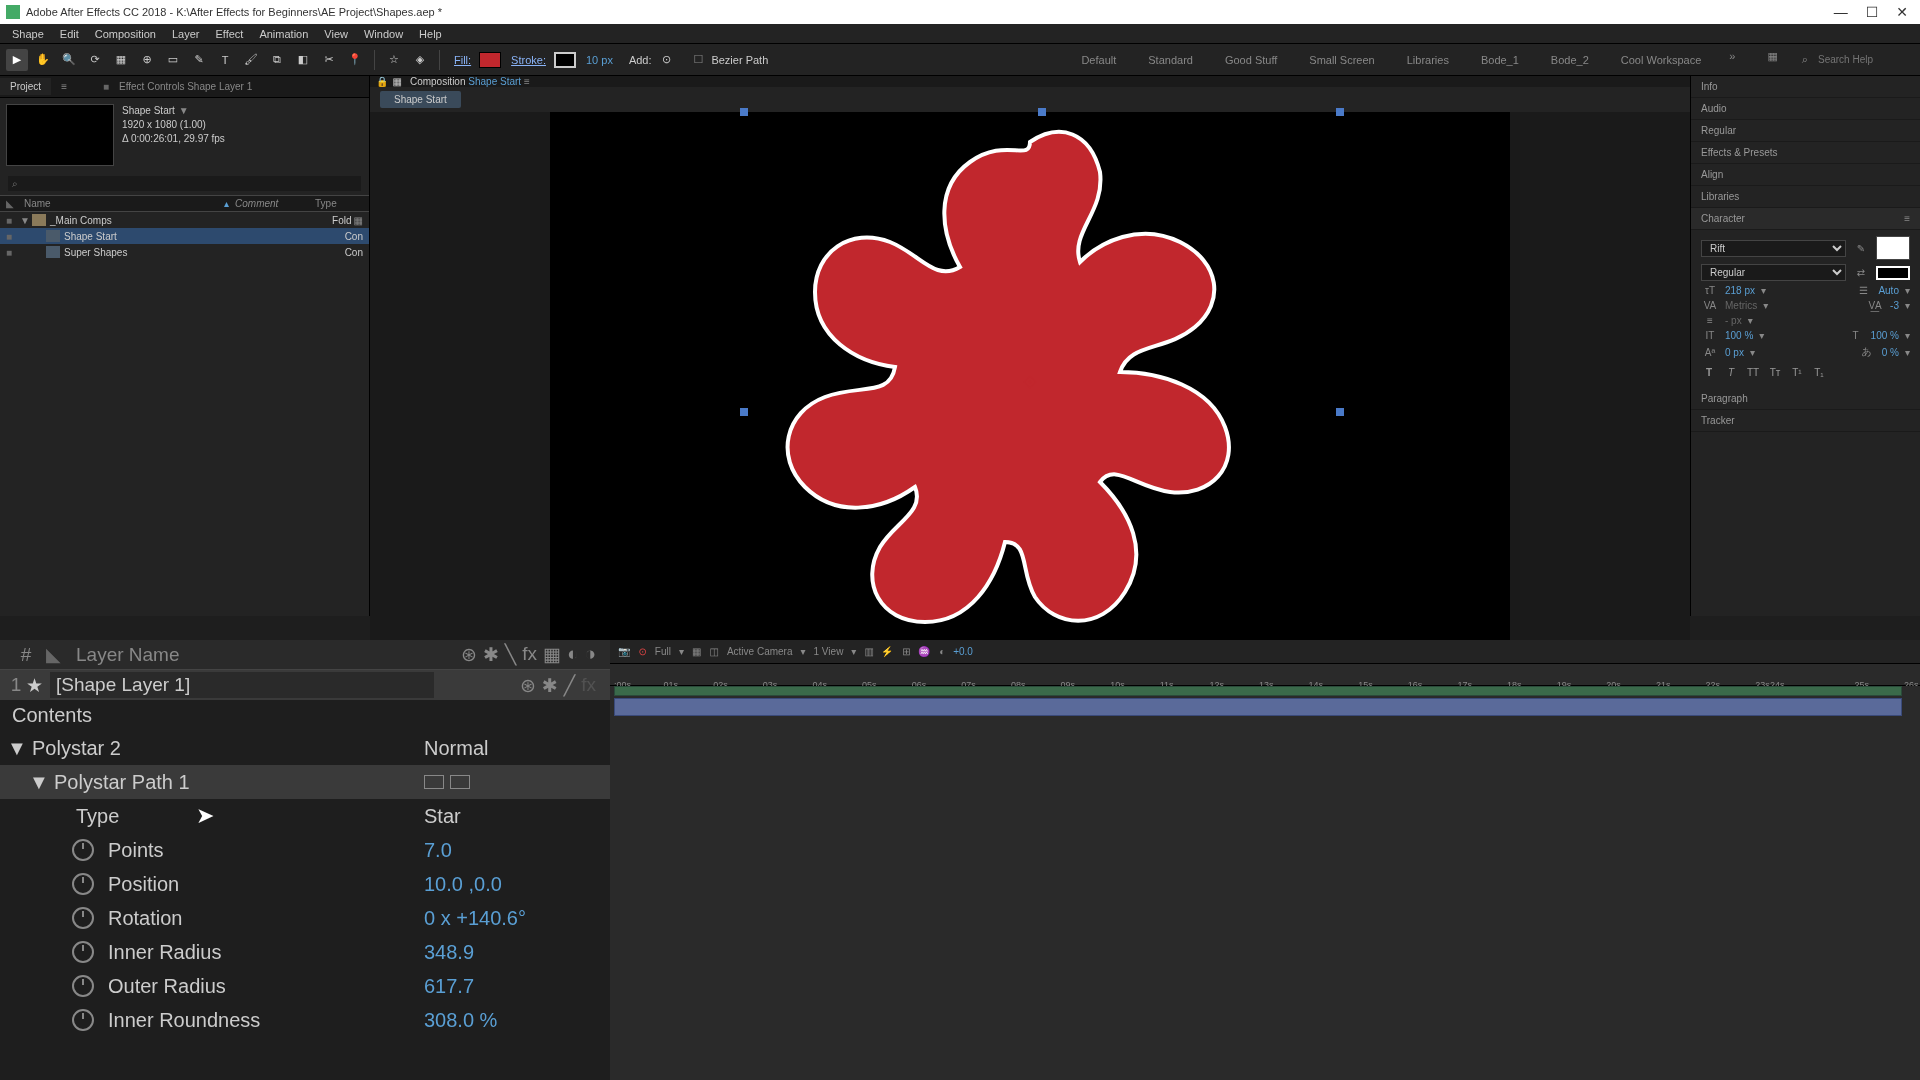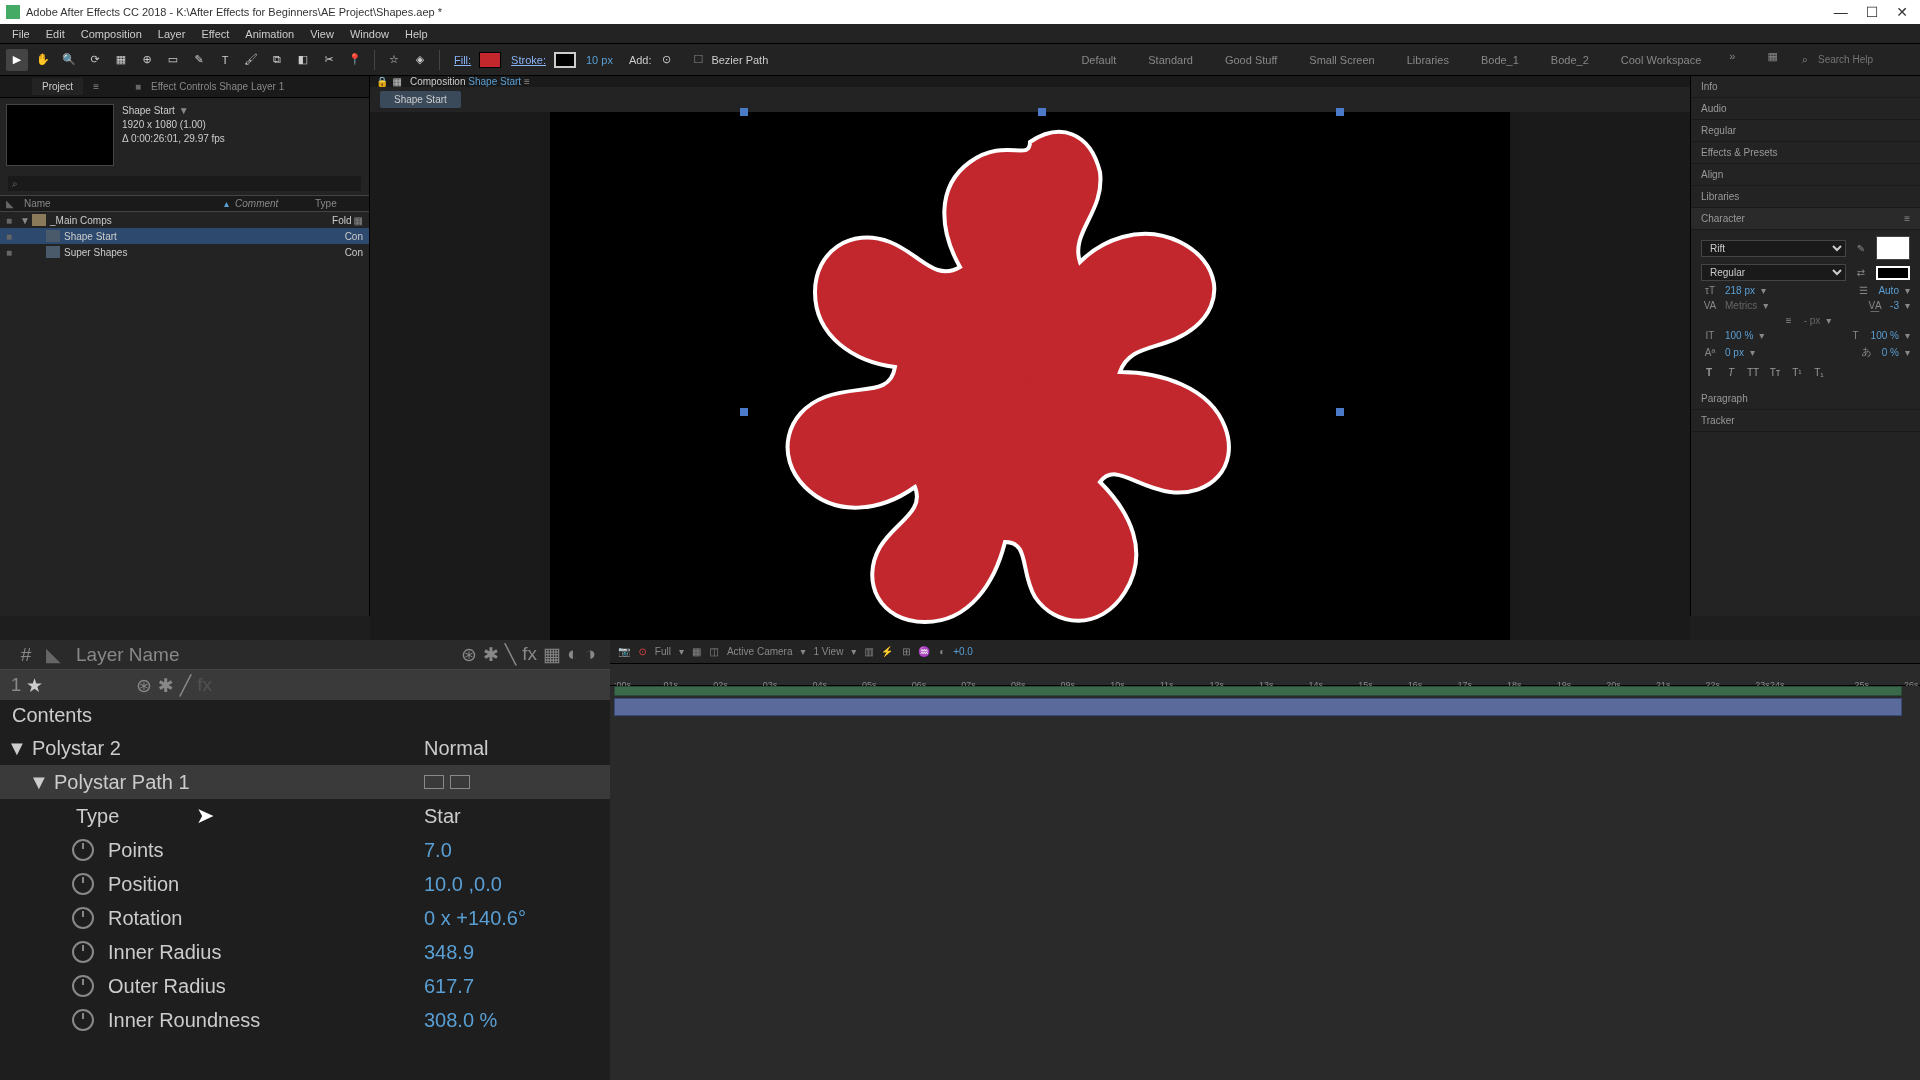--- a/index.html
+++ b/index.html
@@ -24,21 +24,21 @@
 .tool-label { color: #8ab4f8; margin-left: 6px; text-decoration: underline; }
 .fill-swatch { width: 22px; height: 16px; background: #c1272d; border: 1px solid #000; margin-left: 4px; }
 .stroke-swatch { width: 22px; height: 16px; background: #000; border: 2px solid #ccc; margin-left: 4px; }
 .workspace-tabs { display: flex; margin-left: auto; gap: 24px; font-size: 11px; color: #888; }
 .ws-tab { cursor: default; padding: 4px 4px; }
 .search-help { display: flex; align-items: center; gap: 6px; margin-left: 20px; color: #888; }
 
 
 .main { display: flex; height: 540px; }
 .left-panel { width: 370px; background: #232323; display: flex; flex-direction: column; border-right: 1px solid #000; }
-.panel-tabs { display: flex; background: #1a1a1a; border-bottom: 1px solid #000; height: 22px; align-items: center; font-size: 10px; padding-left: 32px; }
+.panel-tabs { display: flex; background: #1a1a1a; border-bottom: 1px solid #000; height: 22px; align-items: center; font-size: 10px; }
 .panel-tab { padding: 3px 10px; color: #888; cursor: default; }
 .panel-tab.active { background: #232323; color: #ccc; }
 .project-thumb { display: flex; gap: 8px; padding: 6px; }
 .thumb-box { width: 108px; height: 62px; background: #000; border: 1px solid #444; }
 .thumb-info { font-size: 10px; color: #ccc; line-height: 1.4; }
 .thumb-title { display: flex; align-items: center; gap: 4px; }
 .search-row { padding: 4px 8px; }
 .search-field { background: #1a1a1a; border: none; color: #ccc; padding: 2px 4px; width: 100%; font-size: 10px; }
 .project-cols { display: flex; background: #1a1a1a; border-top: 1px solid #444; border-bottom: 1px solid #444; padding: 2px 6px; font-size: 10px; color: #888; }
 .pcol-name { width: 200px; }
@@ -63,21 +63,21 @@
 .shape-svg { position: absolute; top: 50%; left: 50%; transform: translate(-50%, -50%); }
 .sel-handle { width: 8px; height: 8px; background: #4a7ac8; position: absolute; }
 .anchor { width: 10px; height: 10px; position: absolute; border: 1px solid #c1272d; transform: translate(-50%,-50%) rotate(45deg); }
 .anchor::after { content:''; position:absolute; width:2px; height:2px; background:#c1272d; top:3px; left:3px; }
 
 
 .right-panel { width: 230px; background: #232323; border-left: 1px solid #000; }
 .rp-section { border-bottom: 1px solid #1a1a1a; padding: 5px 10px; font-size: 10px; color: #999; }
 .rp-section.open { background: #2a2a2a; }
 .char-body { padding: 6px 10px; font-size: 10px; }
-.char-row { display: flex; align-items: center; gap: 6px; margin-bottom: 4px; justify-content: center; }
+.char-row { display: flex; align-items: center; gap: 6px; margin-bottom: 4px; }
 .char-field { background: #1a1a1a; border: 1px solid #444; color: #ccc; padding: 1px 4px; flex: 1; font-size: 10px; }
 .char-swatch { width: 34px; height: 24px; background: #fff; border: 1px solid #444; }
 .char-icon { width: 18px; text-align: center; color: #888; }
 .blue-val { color: #5a9fd4; }
 .text-style-row { display: flex; gap: 6px; padding: 4px 0; font-family: Georgia, serif; }
 .tstyle { width: 16px; text-align: center; color: #999; cursor: default; }
 
 
 .bottom { position: absolute; top: 640px; left: 0; right: 0; bottom: 0; background: #232323; display: flex; }
 .layer-panel { width: 610px; background: #1e1e1e; font-size: 19px; color: #ccc; }
@@ -119,21 +119,21 @@
   <div class="titlebar-icon"></div>
   <div class="titlebar-text">Adobe After Effects CC 2018 - K:\After Effects for Beginners\AE Project\Shapes.aep *</div>
   <div class="win-controls">
     <span class="win-btn">—</span>
     <span class="win-btn">☐</span>
     <span class="win-btn">✕</span>
   </div>
 </div>
 
 <div class="menubar">
-  <span class="menu-item">File</span>
+  <span class="menu-item">Shape</span>
   <span class="menu-item">Edit</span>
   <span class="menu-item">Composition</span>
   <span class="menu-item">Layer</span>
   <span class="menu-item">Effect</span>
   <span class="menu-item">Animation</span>
   <span class="menu-item">View</span>
   <span class="menu-item">Window</span>
   <span class="menu-item">Help</span>
 </div>
 
@@ -359,20 +359,21 @@
         <span>╲</span>
         <span>fx</span>
         <span>▦</span>
         <span>◐</span>
         <span>◑</span>
       </span>
     </div>
     <div class="layer-row sel">
       <span class="lr-num">1</span>
       <span class="lr-star">★</span>
+      <span class="lr-name">[<span>Shape Layer 1</span>]</span>
       <span class="lr-switches">
         <span>⊛</span>
         <span>✱</span>
         <span>╱</span>
         <span style="opacity:.3">fx</span>
       </span>
     </div>
     <div class="contents-row">Contents</div>
 
     <div class="prop-tree">

